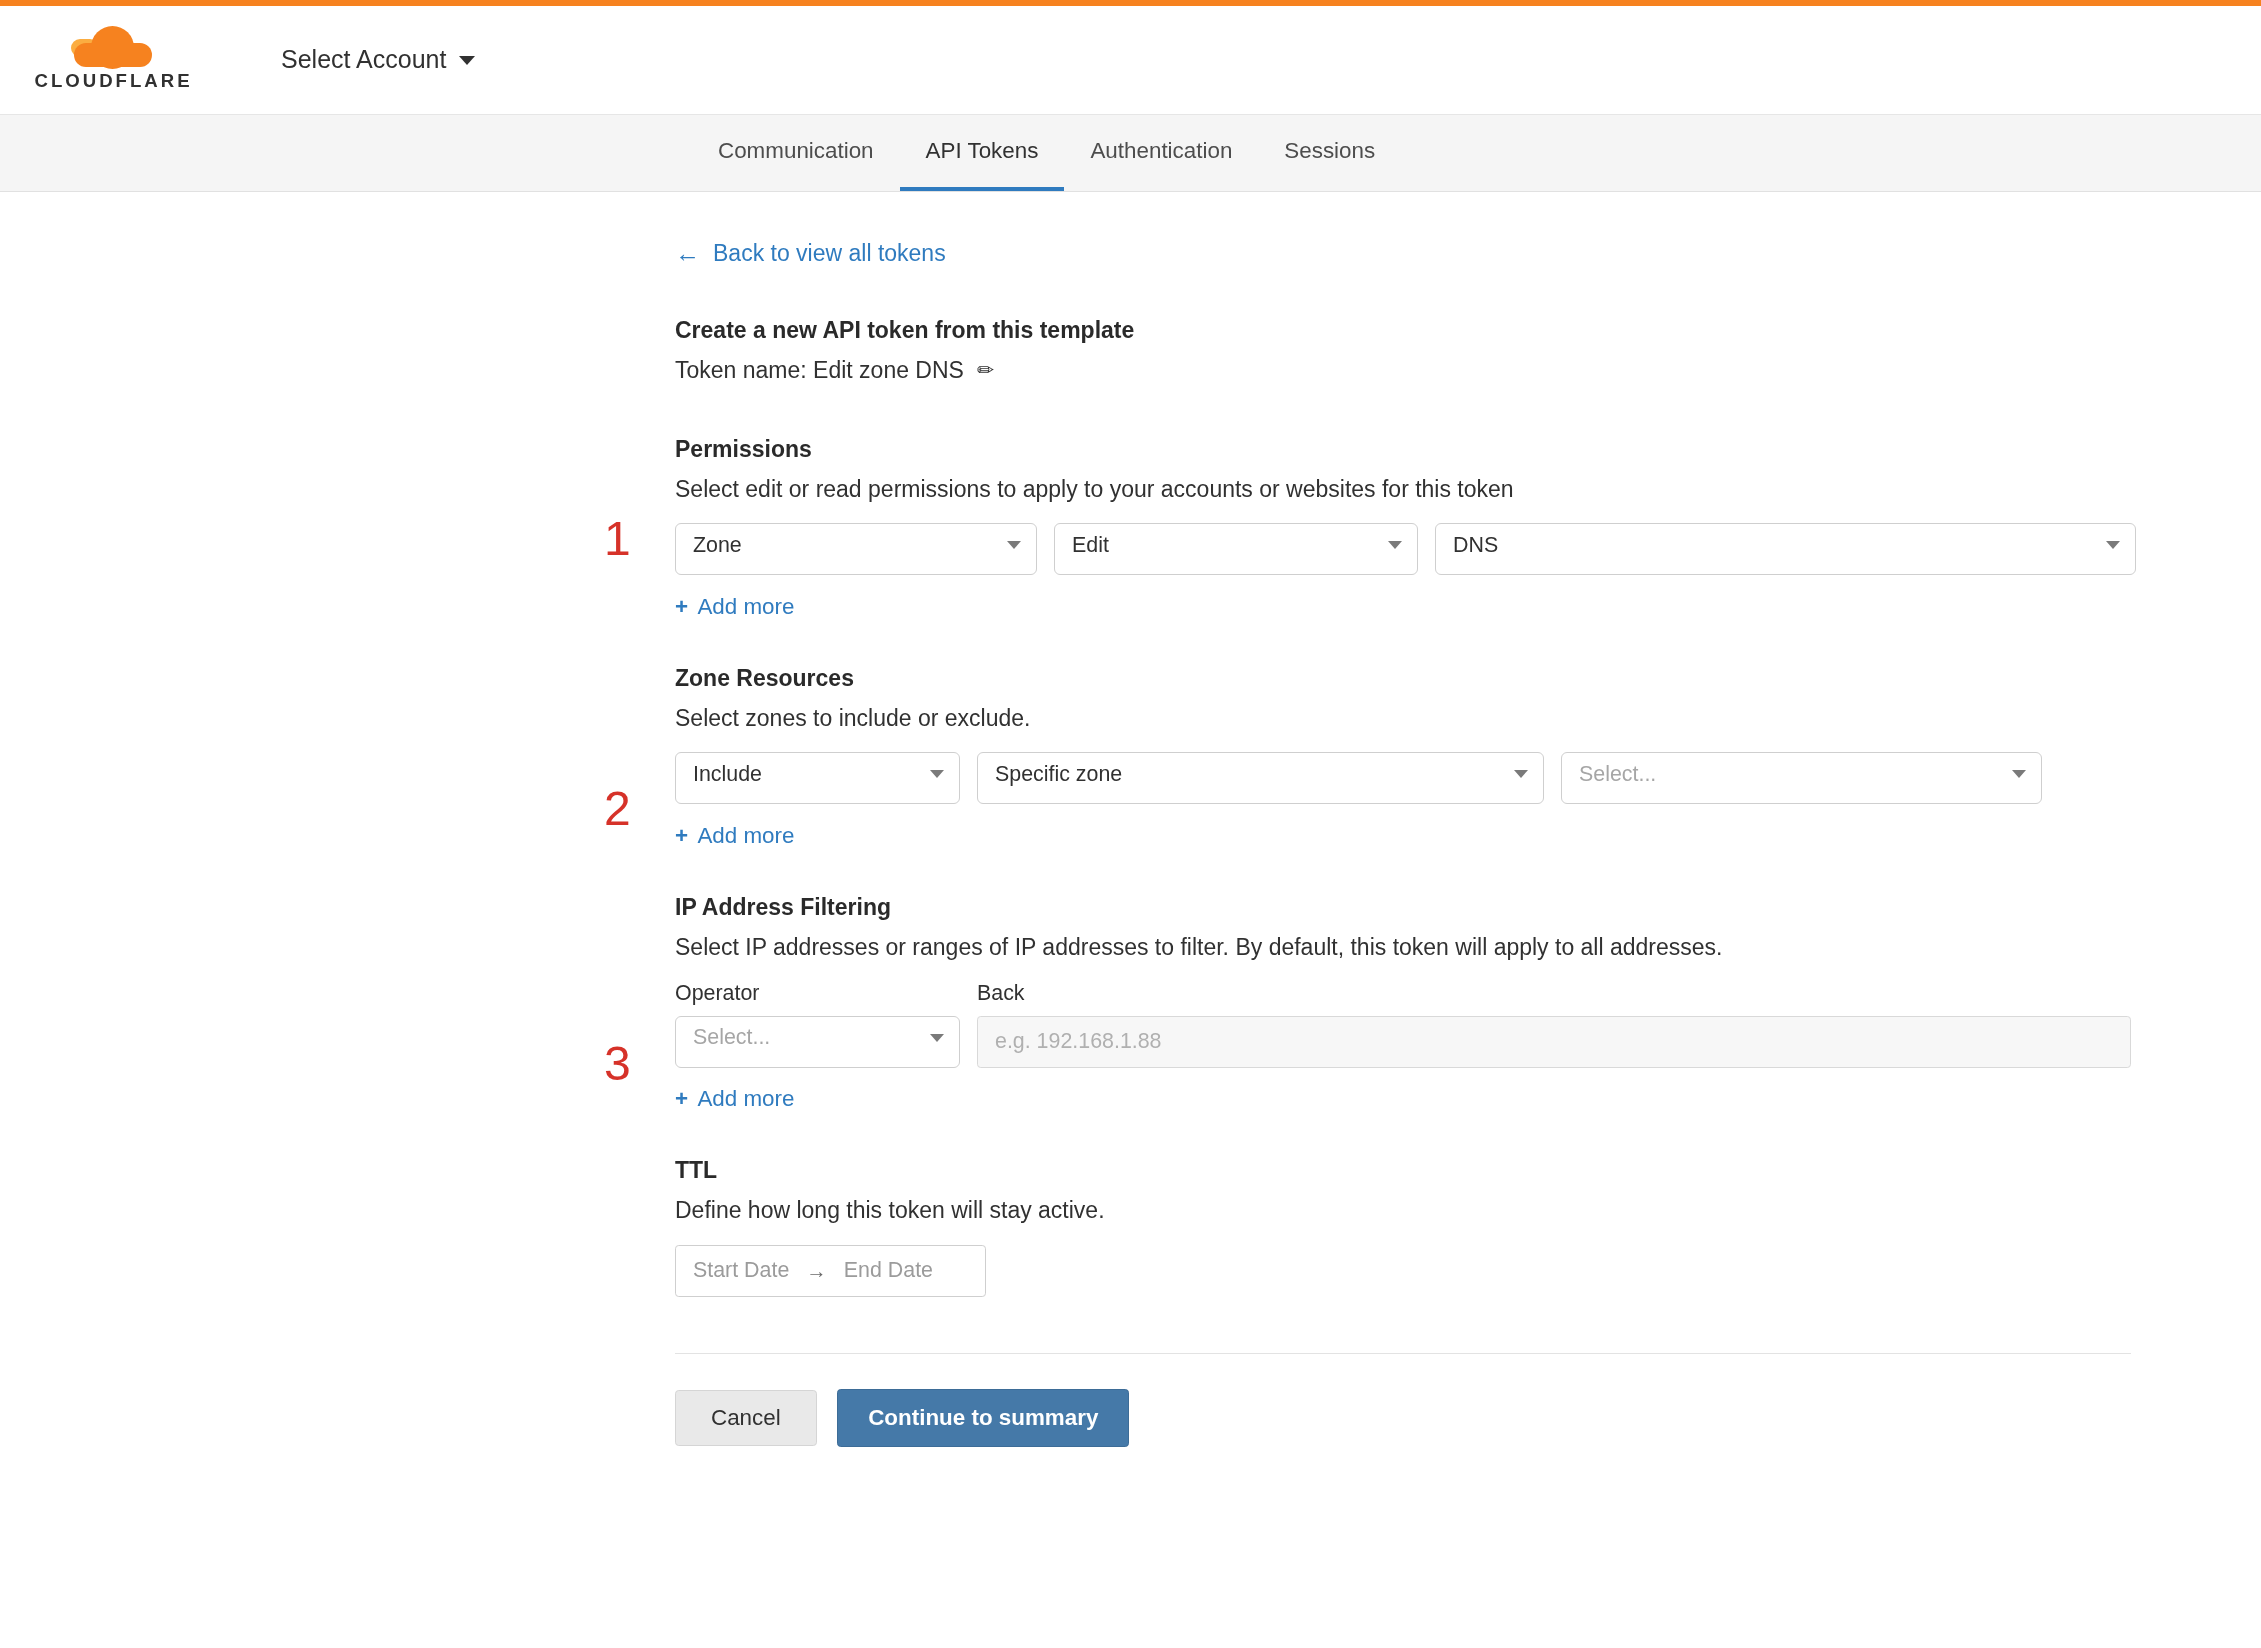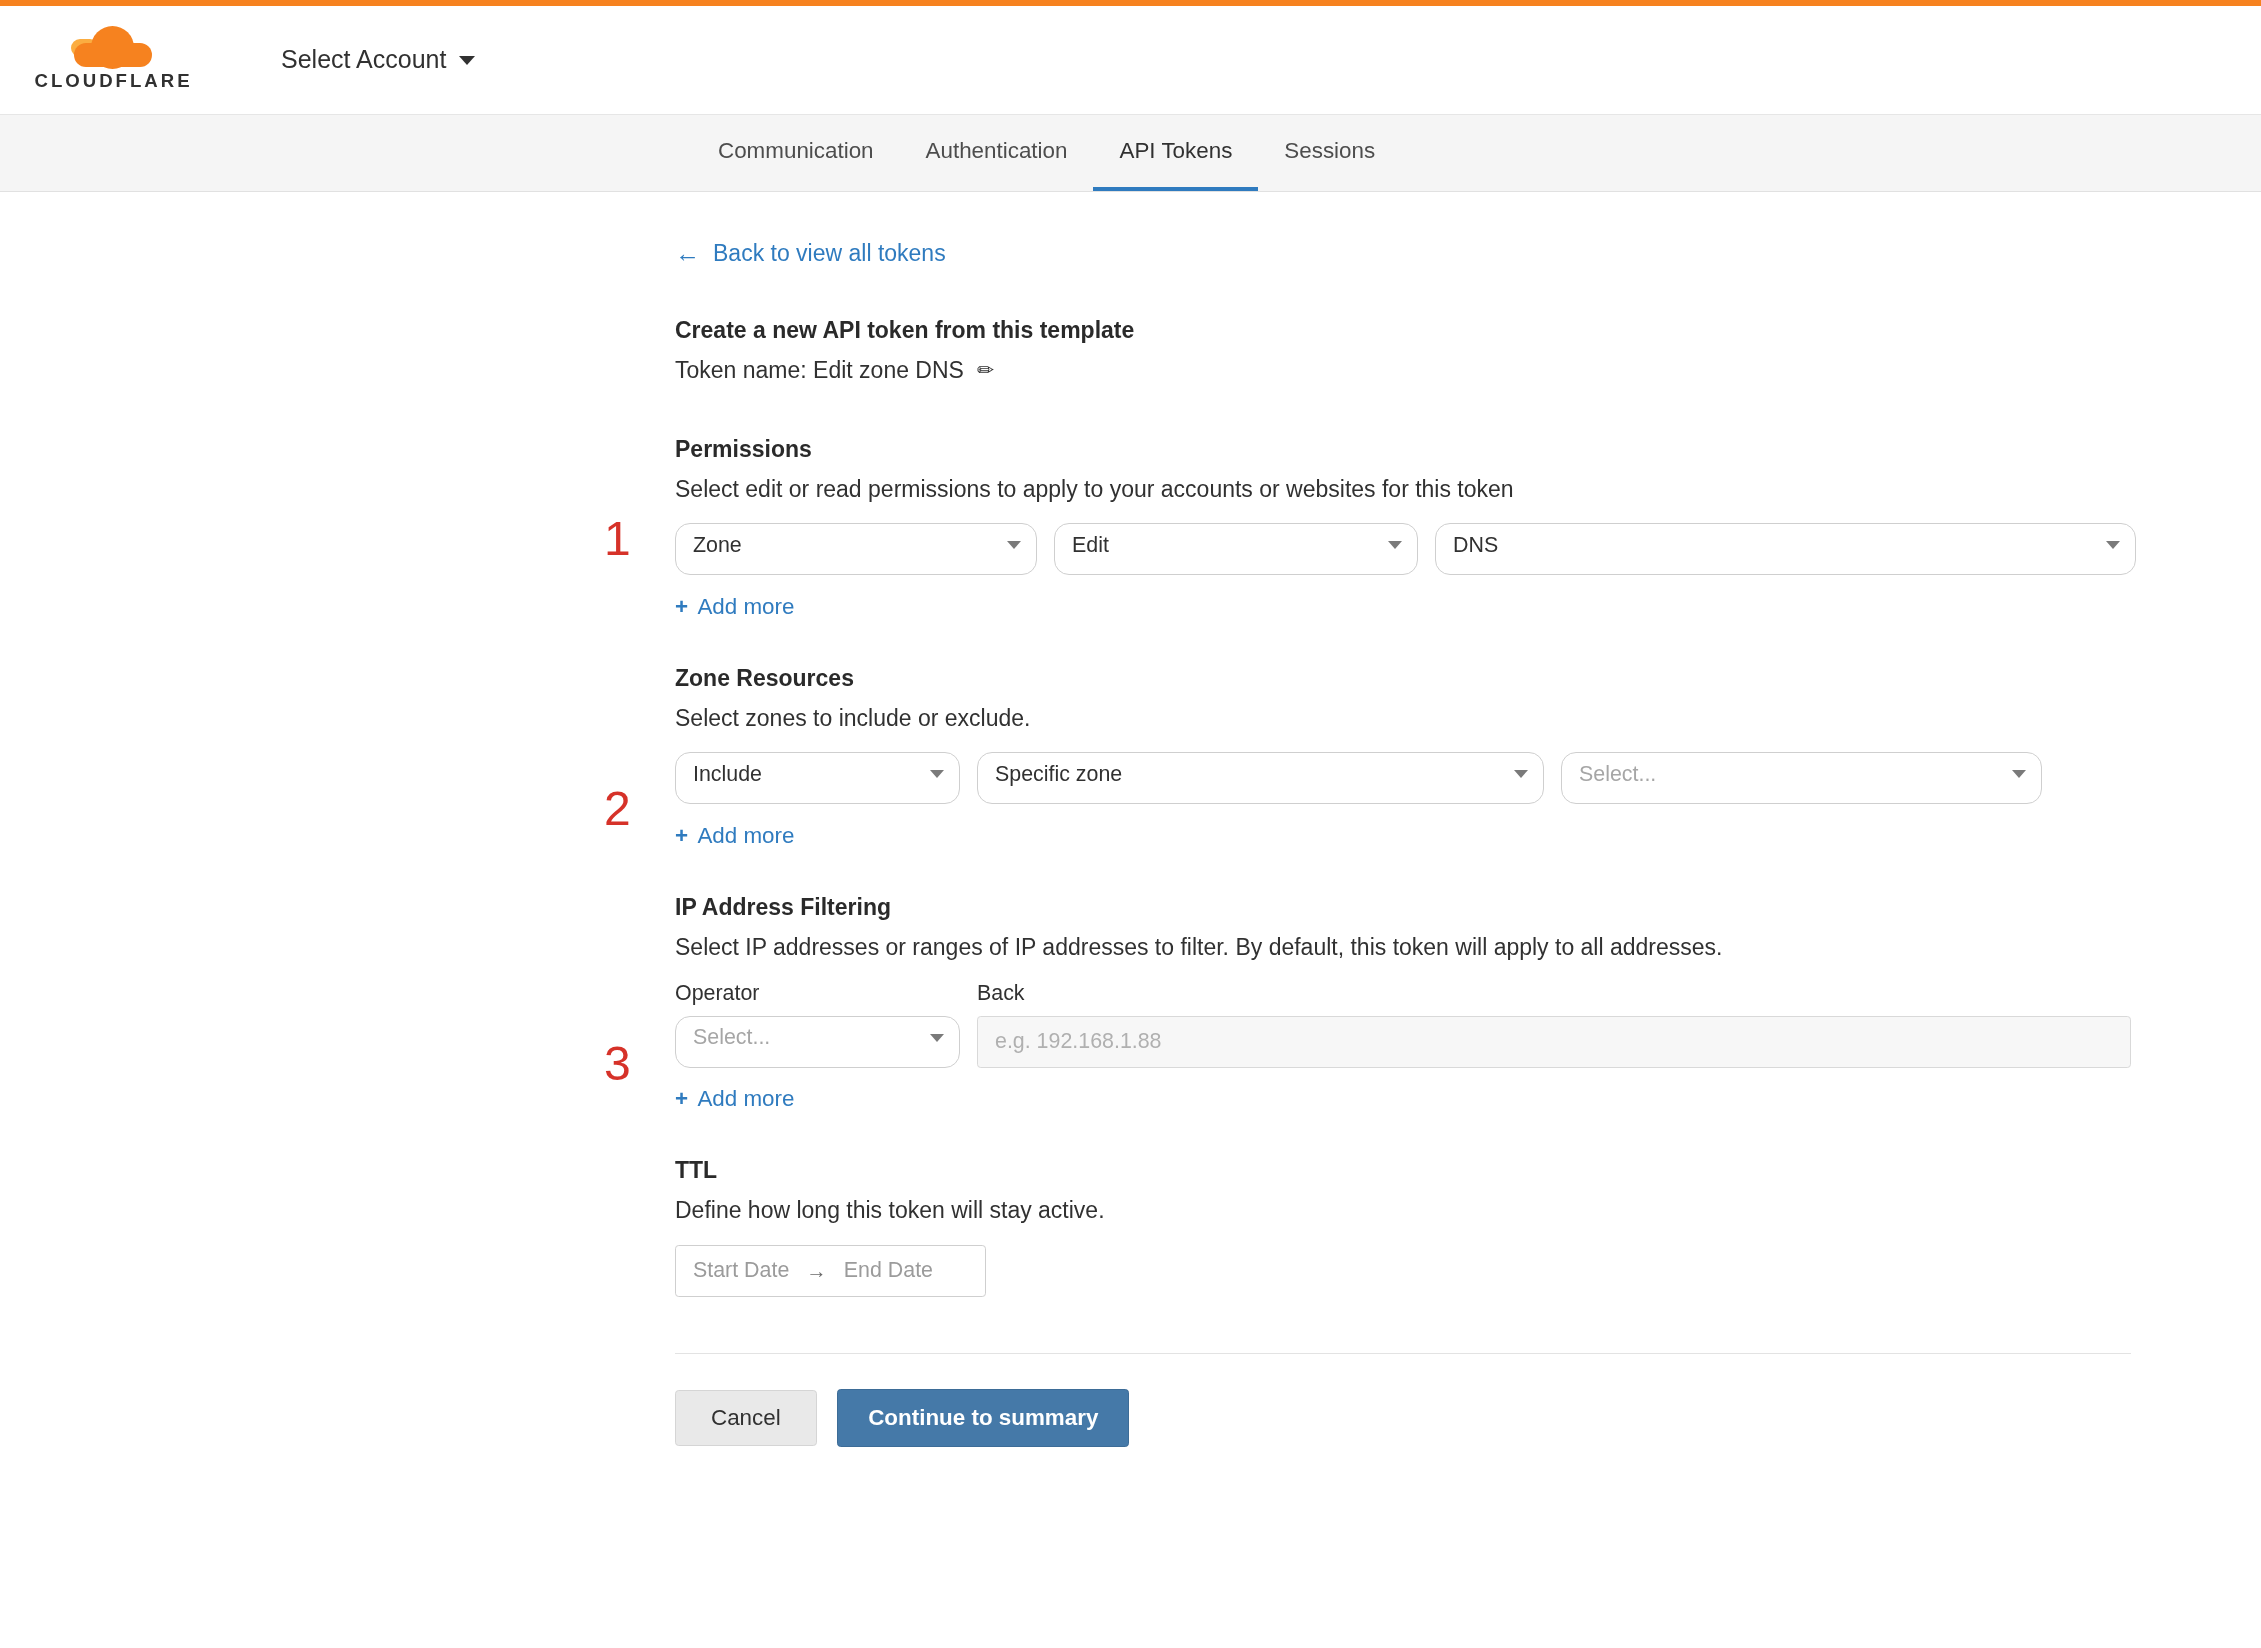--- a/index.html
+++ b/index.html
@@ -162,21 +162,21 @@
     font-size: 20.5px;
     color: #313131;
     cursor: pointer;
   }
 
   .row { display: flex; align-items: center; }
 
   .select {
     height: 52px;
     border: 0.9px solid #cfcfcf;
-    border-radius: 15px;
+    border-radius: 6px;
     background: #ffffff;
     display: flex;
     align-items: center;
     justify-content: space-between;
     padding: 0 15px 8px 17px;
     font-size: 21.4px;
     color: #313131;
     cursor: pointer;
   }
   .select .ph { color: #a6a6a6; }
@@ -282,25 +282,25 @@
   <div class="account-select">
     <span>Select Account</span>
     <span class="caret"></span>
   </div>
 </div>
 
 <div class="navbar">
   <div class="nav-tab">
     <span>Communication</span>
   </div>
+  <div class="nav-tab active">
+    <span>API Tokens</span>
+  </div>
   <div class="nav-tab">
     <span>Authentication</span>
-  </div>
-  <div class="nav-tab active">
-    <span>API Tokens</span>
   </div>
   <div class="nav-tab">
     <span>Sessions</span>
   </div>
 </div>
 
 <div class="content">
 
   <div class="back-link">
     <span class="back-arrow">←</span>

